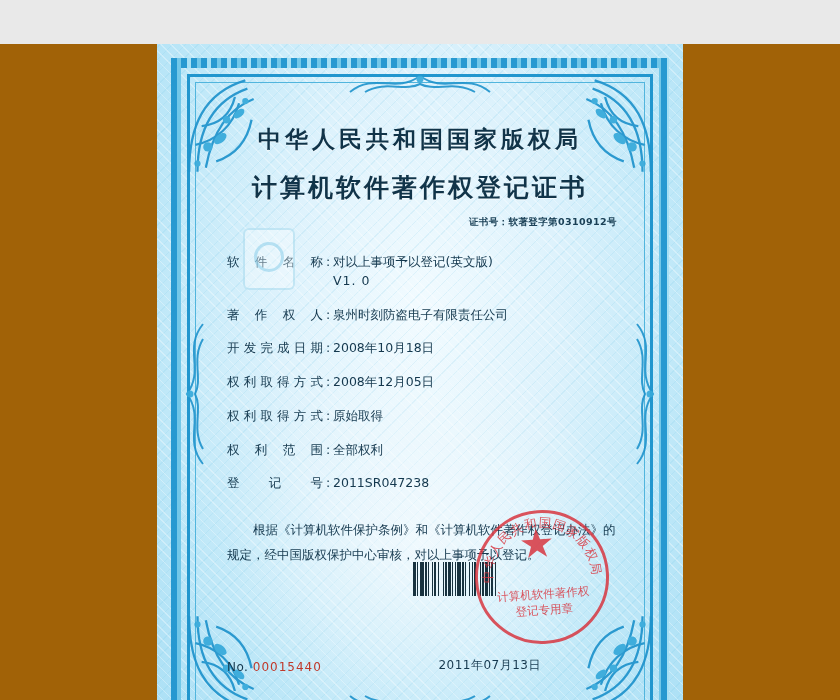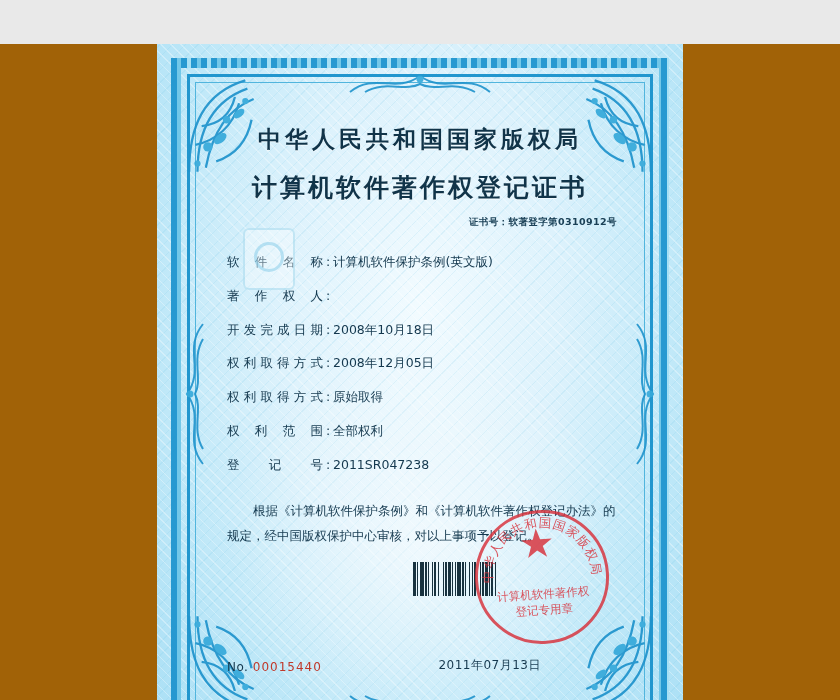--- a/index.html
+++ b/index.html
@@ -430,27 +430,29 @@
       <div class="cert-no">
         <span>证书号：</span><span>软著登字第0310912号</span>
       </div>
 
       <div class="fields">
 
         <div class="field-row">
           <span class="field-label">软件名称</span>
           <span class="field-colon">:</span>
           <span class="field-value">
-            <span>计算机软件保护条例(英文版)</span>
+            <span>对以上事项予以登记(英文版)</span>
+            <span class="line2">V1. 0</span>
           </span>
         </div>
 
         <div class="field-row">
           <span class="field-label">著作权人</span>
           <span class="field-colon">:</span>
+          <span class="field-value">泉州时刻防盗电子有限责任公司</span>
         </div>
 
         <div class="field-row">
           <span class="field-label">开发完成日期</span>
           <span class="field-colon">:</span>
           <span class="field-value">2008年10月18日</span>
         </div>
 
         <div class="field-row">
           <span class="field-label">权利取得方式</span>

